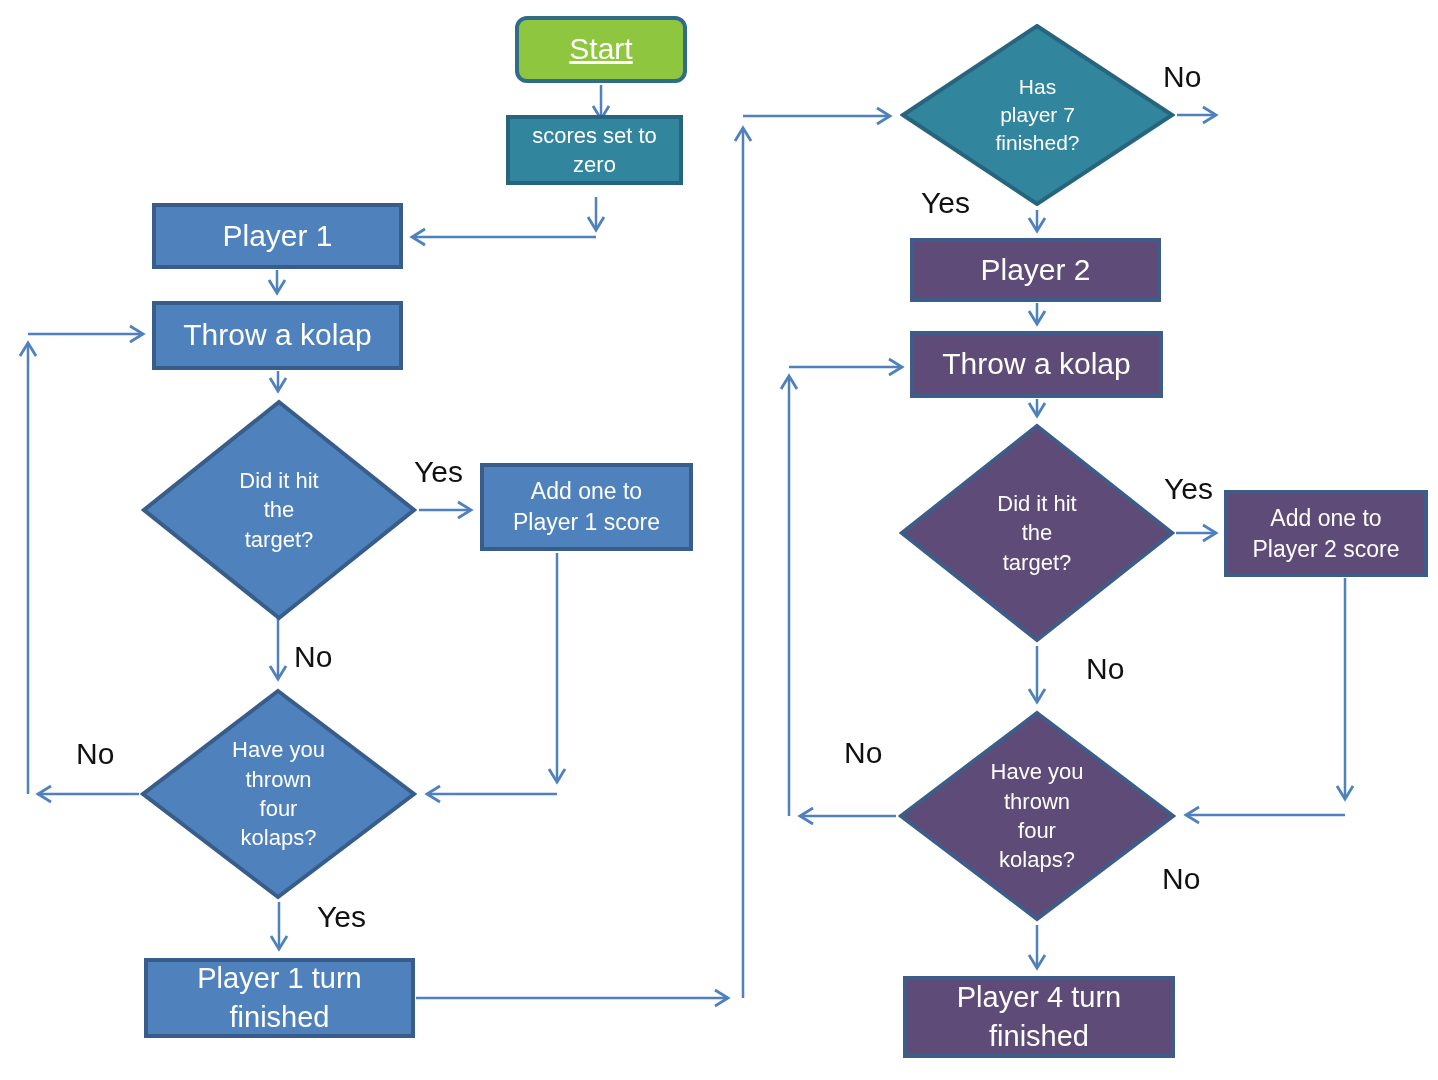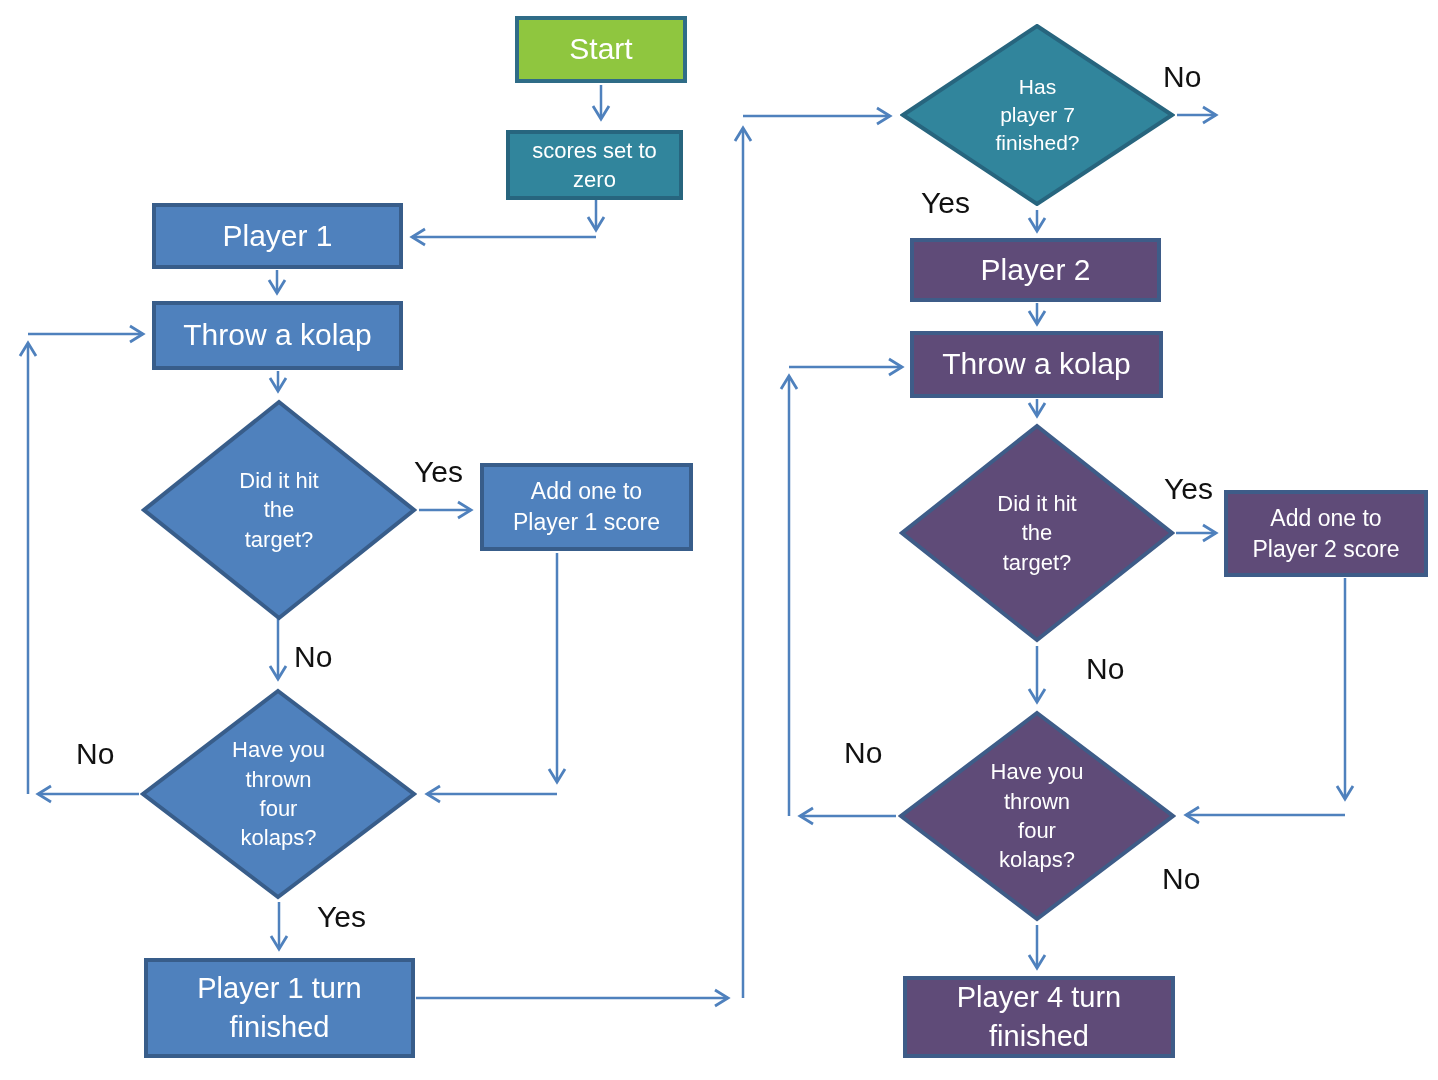--- a/index.html
+++ b/index.html
@@ -13,21 +13,21 @@
   html,body{margin:0;padding:0;}
   body{background:var(--background);font-family:"Liberation Sans",sans-serif;}
   #canvas{position:relative;width:1438px;height:1080px;background:var(--background);overflow:hidden;}
   #connectors{position:absolute;left:0;top:0;width:1438px;height:1080px;pointer-events:none;}
   .cline{fill:none;stroke:var(--connector);stroke-width:2.5;}
   .arrowhead{stroke:var(--connector);fill:none;}
   .node{position:absolute;display:flex;align-items:center;justify-content:center;
         text-align:center;color:var(--node-text);box-sizing:border-box;}
   .nt{white-space:pre-line;line-height:1.34;position:relative;z-index:1;}
   .box{border:4px solid;}
-  .rounded{border-radius:0;}
+  .rounded{border-radius:12px;text-decoration:underline;}
   .blue{background:var(--blue-fill);border-color:var(--blue-border);}
   .teal{background:var(--teal-fill);border-color:var(--teal-border);}
   .purple{background:var(--purple-fill);border-color:var(--purple-border);}
   .green{background:var(--green-fill);border-color:var(--green-border);}
   .diamond{background:transparent;border:none;}
   .diamond svg{position:absolute;left:0;top:0;width:100%;height:100%;}
   .poly-blue{fill:var(--blue-fill);stroke:var(--blue-border);stroke-width:4;}
   .poly-teal{fill:var(--teal-fill);stroke:var(--teal-border);stroke-width:4;}
   .poly-purple{fill:var(--purple-fill);stroke:var(--purple-border);stroke-width:4;}
   .elabel{position:absolute;font-size:30px;color:var(--label-text);}
@@ -70,21 +70,21 @@
     <path class="cline" marker-end="url(#ah)" d="M896 816 H800"></path>
     <path class="cline" marker-end="url(#ah)" d="M789 816 V376"></path>
     <path class="cline" marker-end="url(#ah)" d="M789 367 H902"></path>
     <path class="cline" marker-end="url(#ah)" d="M1037 925 V968"></path>
   </svg>
 
   <div class="node box green rounded" style="left:515px;top:16px;width:172px;height:67px;font-size:30px">
     <span class="nt">Start</span>
   </div>
 
-  <div class="node box teal" style="left:506px;top:130px;width:177px;height:70px;font-size:22px">
+  <div class="node box teal" style="left:506px;top:115px;width:177px;height:70px;font-size:22px">
     <span class="nt">scores set to
 zero</span>
   </div>
 
   <div class="node box blue" style="left:152px;top:203px;width:251px;height:66px;font-size:30px">
     <span class="nt">Player 1</span>
   </div>
 
   <div class="node box blue" style="left:152px;top:301px;width:251px;height:69px;font-size:30px">
     <span class="nt">Throw a kolap</span>
@@ -107,21 +107,21 @@
   <div class="node diamond" style="left:140px;top:688px;width:277px;height:212px;font-size:22px">
     <svg viewBox="0 0 277 212" preserveAspectRatio="none">
       <polygon class="poly-blue" points="138,3 274,106 138,209 3,106"></polygon>
     </svg>
     <span class="nt">Have you
 thrown
 four
 kolaps?</span>
   </div>
 
-  <div class="node box blue" style="left:144px;top:958px;width:271px;height:100px;font-size:29px">
+  <div class="node box blue" style="left:144px;top:958px;width:271px;height:80px;font-size:29px">
     <span class="nt">Player 1 turn
 finished</span>
   </div>
 
   <div class="node diamond" style="left:900px;top:24px;width:275px;height:182px;font-size:21px">
     <svg viewBox="0 0 275 182" preserveAspectRatio="none">
       <polygon class="poly-teal" points="137,2 272,91 137,180 3,91"></polygon>
     </svg>
     <span class="nt">Has
 player 7

